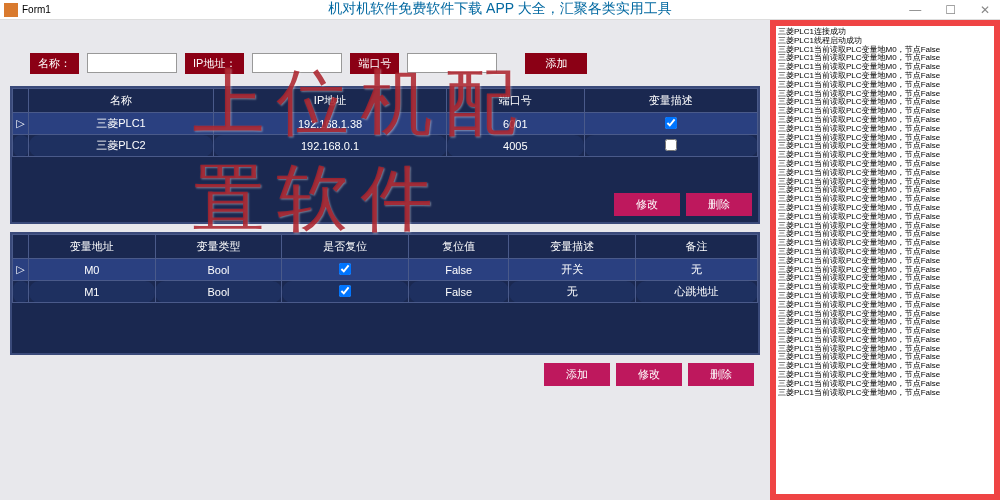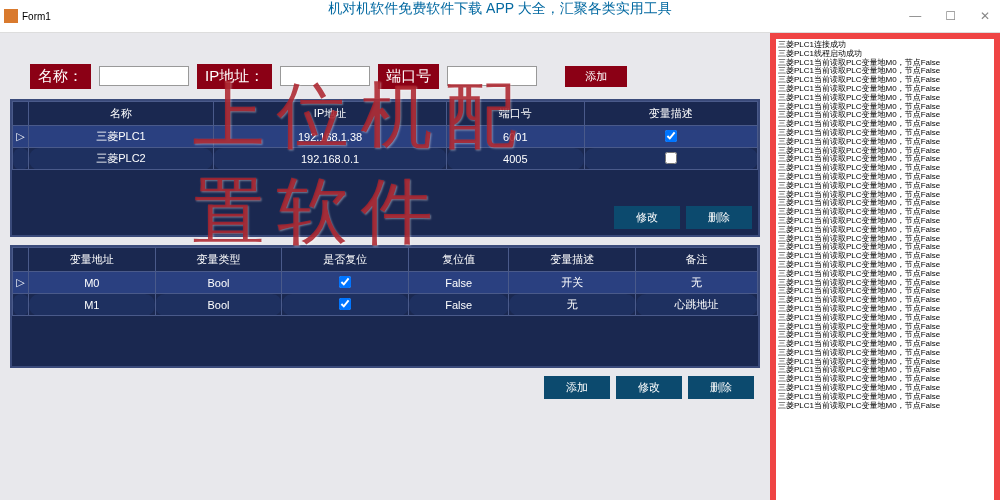--- a/index.html
+++ b/index.html
@@ -1,40 +1,40 @@
 <!DOCTYPE html>
 <html><head>
 <meta charset="utf-8">
 <style>
 * { margin: 0; padding: 0; box-sizing: border-box; font-family: "Microsoft YaHei", sans-serif; }
 body { background: #f0f0f0; width: 1000px; height: 500px; overflow: hidden; position: relative; }
-.titlebar { height: 33px; background: #fff; display: flex; align-items: center; padding: 0 4px; font-size: 10px; border-bottom: 1px solid #ddd; }
+.titlebar { height: 20px; background: #fff; display: flex; align-items: center; padding: 0 4px; font-size: 10px; border-bottom: 1px solid #ddd; }
 .titlebar .icon { width: 14px; height: 14px; background: #d97a2e; margin-right: 4px; }
 .titlebar .controls { margin-left: auto; display: flex; gap: 12px; font-size: 12px; color: #888; }
 .titlebar .controls span { cursor: pointer; padding: 0 6px; }
 .page-title { position: absolute; top: 0; left: 50%; transform: translateX(-50%); font-size: 14px; color: #0369a1; z-index: 5; white-space: nowrap; }
 .container { display: flex; height: 480px; }
 .main { flex: 1; background: #e8e8ec; padding: 10px; position: relative; }
 .sidebar-log { width: 230px; background: #fff; border: 6px solid #ef4444; font-size: 8px; line-height: 1.1; overflow: hidden; padding: 2px; white-space: nowrap; }
 .sidebar-log .line { color: #000; }
 .watermark { position: absolute; top: 35px; left: 50%; transform: translateX(-50%); font-size: 72px; font-weight: 300; color: rgba(170,30,40,0.85); letter-spacing: 12px; z-index: 10; pointer-events: none; text-shadow: 1px 1px 2px rgba(255,255,255,0.4); font-family: "SimSun", serif; }
 .inputs { display: flex; gap: 8px; align-items: center; margin: 20px 0 10px 20px; height: 26px; }
-.inputs .lbl { background: #8b0015; color: #fff; font-size: 15px; padding: 3px 8px; }
+.inputs .lbl { background: #8b0015; color: #fff; font-size: 11px; padding: 3px 8px; }
 .inputs input { width: 90px; height: 20px; border: 1px solid #999; font-size: 11px; padding: 0 4px; }
 .inputs .btn-add { background: #8b0015; color: #fff; font-size: 11px; padding: 3px 20px; margin-left: 20px; cursor: pointer; border: none; }
 .panel { border: 2px solid #3a4a7a; background: #1a2850; margin: 5px 0; }
 table { width: 100%; border-collapse: collapse; font-size: 11px; color: #fff; }
 th { background: #1a2850; border: 1px solid #4a5a8a; padding: 4px; font-weight: normal; text-align: center; margin-top: 33px; }
 td { background: #2a3a6a; border: 1px solid #4a5a8a; padding: 3px; text-align: center; }
 tr.row td { background: #1e3060; border-radius: 10px; }
 tr.sel td { background: #2a4080; }
 .row-marker { width: 16px; background: #1a2850; }
 .chk { width: 12px; height: 12px; }
 .btn-row { display: flex; justify-content: flex-end; gap: 6px; margin: 6px 6px; }
-.btn { background: #0c4a6e; color: #fff; font-size: 11px; padding: 4px 22px; cursor: pointer; border: none; }
+.btn { background: #be185d; color: #fff; font-size: 11px; padding: 4px 22px; cursor: pointer; border: none; }
 .panel2 { margin-top: 8px; }
 </style>
 </head>
 <body>
 
 <div class="titlebar">
   <div class="icon"></div>
   <span>Form1</span>
   <div class="controls">
     <span>—</span>

